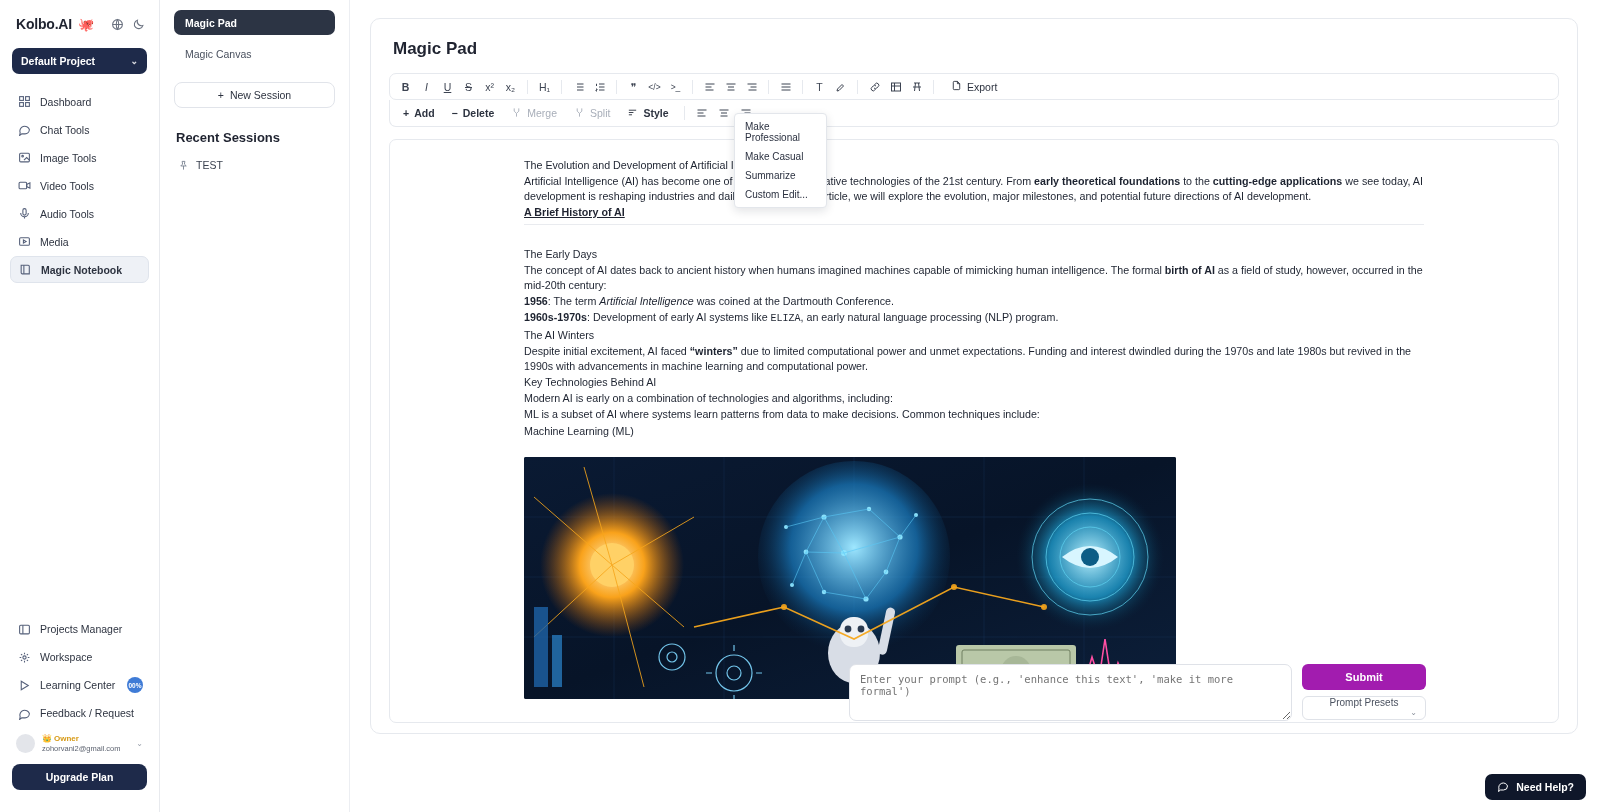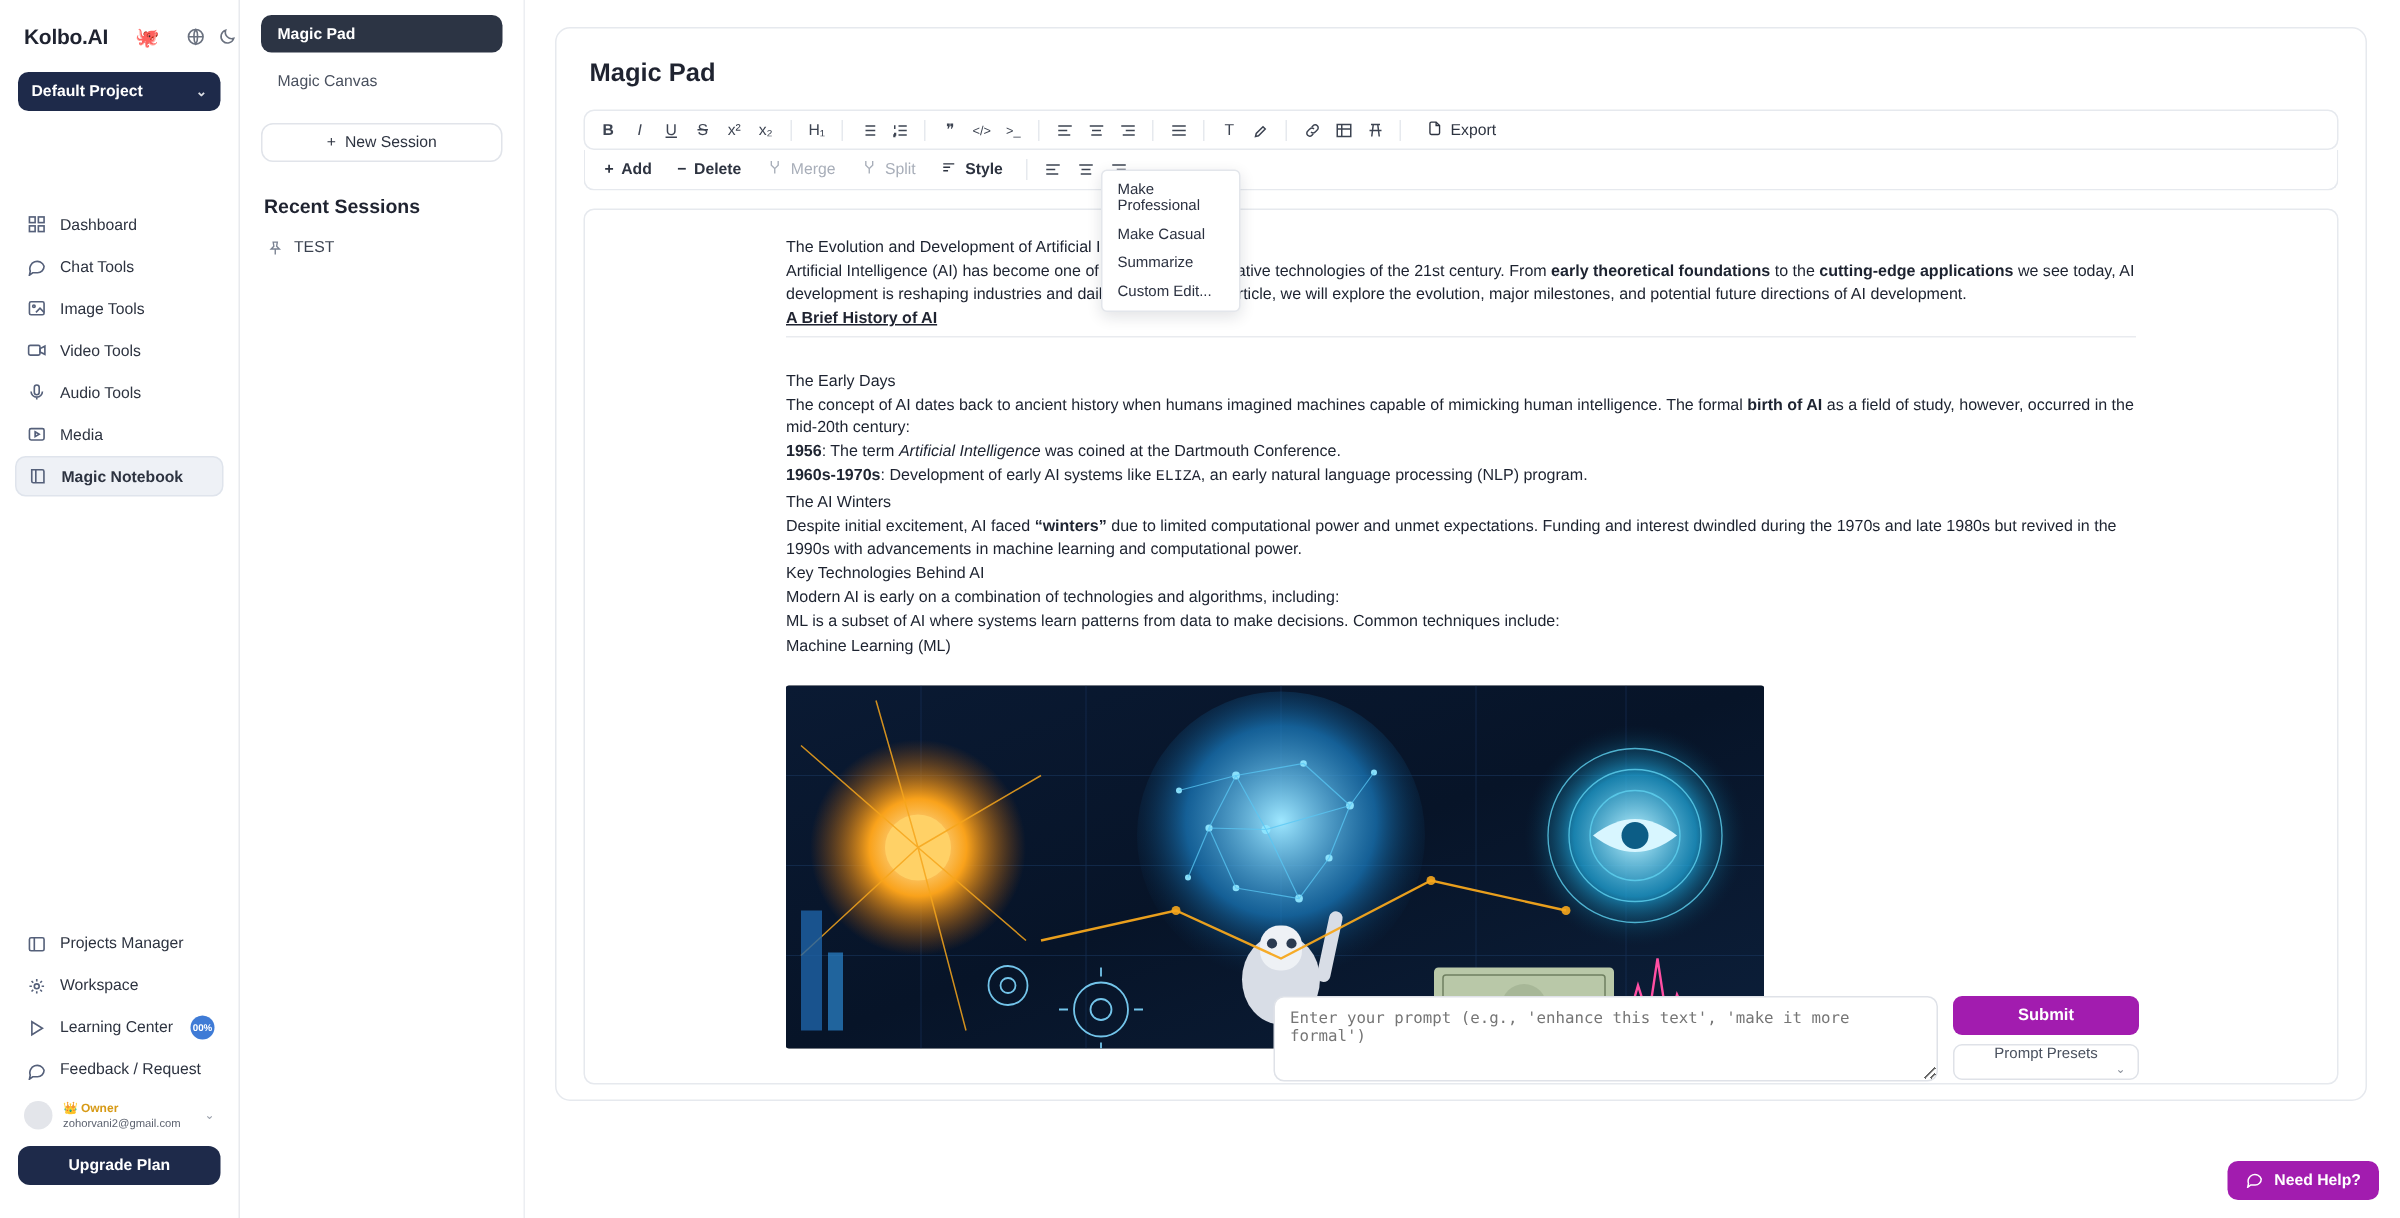--- a/index.html
+++ b/index.html
@@ -15,41 +15,41 @@
   
   .sidebar {
     width: 160px; height: 812px;
     background: #ffffff;
     border-right: 1px solid #e8eaee;
     display: flex; flex-direction: column;
     padding: 0 10px;
     position: relative;
   }
   .brand-row {
-    display: flex; align-items: center; gap: 18px;
+    display: flex; align-items: center; gap: 6px;
     padding: 16px 4px 8px 6px;
   }
   .brand-name { font-size: 14px; font-weight: 700; letter-spacing: -0.2px; }
   .brand-emoji { font-size: 13px; }
   .brand-icons { margin-left: auto; display: flex; gap: 8px; align-items: center; }
   .mini-icon { width: 13px; height: 13px; color: #6b7280; display: inline-flex; align-items: center; justify-content: center; }
   .mini-icon svg { width: 13px; height: 13px; }
 
   .project-select {
     margin: 8px 2px 14px 2px;
     background: #1e2a4a; color: #fff;
     border-radius: 7px;
     height: 26px;
     display: flex; align-items: center;
     padding: 0 9px;
     font-size: 10.5px; font-weight: 600;
   }
   .project-select .chev { margin-left: auto; font-size: 9px; opacity: .85; }
 
-  .nav { display: flex; flex-direction: column; gap: 1px; margin-top: 48px; }
+  .nav { display: flex; flex-direction: column; gap: 1px; }
   .nav-item {
     display: flex; align-items: center; gap: 9px;
     height: 27px; padding: 0 8px;
     border-radius: 7px;
     font-size: 10.5px; color: #2d3340;
     cursor: pointer;
   }
   .nav-item .ico { width: 13px; height: 13px; color: #55607a; display:inline-flex; align-items:center; justify-content:center; }
   .nav-item .ico svg { width: 13px; height: 13px; }
   .nav-item.active { background: #eef1f6; border: 1px solid #dfe4ec; font-weight: 600; }
@@ -202,21 +202,21 @@
     font-size: 11px; font-weight: 700;
   }
   .presets {
     width: 124px; height: 24px; border: 1px solid #dfe2e8; border-radius: 6px;
     display: flex; align-items: center; padding: 0 8px; font-size: 10px; color: #4a515f; flex-direction: column;
   }
   .presets .chev { margin-left: auto; font-size: 8px; color: #8b919c; }
 
   .help-btn {
     position: absolute; right: 14px; bottom: 12px;
-    background: #a21caf; color: #fff; border-radius: 7px;
+    background: #0f172a; color: #fff; border-radius: 7px;
     height: 26px; padding: 0 12px;
     display: flex; align-items: center; gap: 7px;
     font-size: 10.5px; font-weight: 600;
   }
   .help-btn svg { width: 12px; height: 12px; }
 
   b { font-weight: 700; }
   i { font-style: italic; }
 </style>
 </head>

